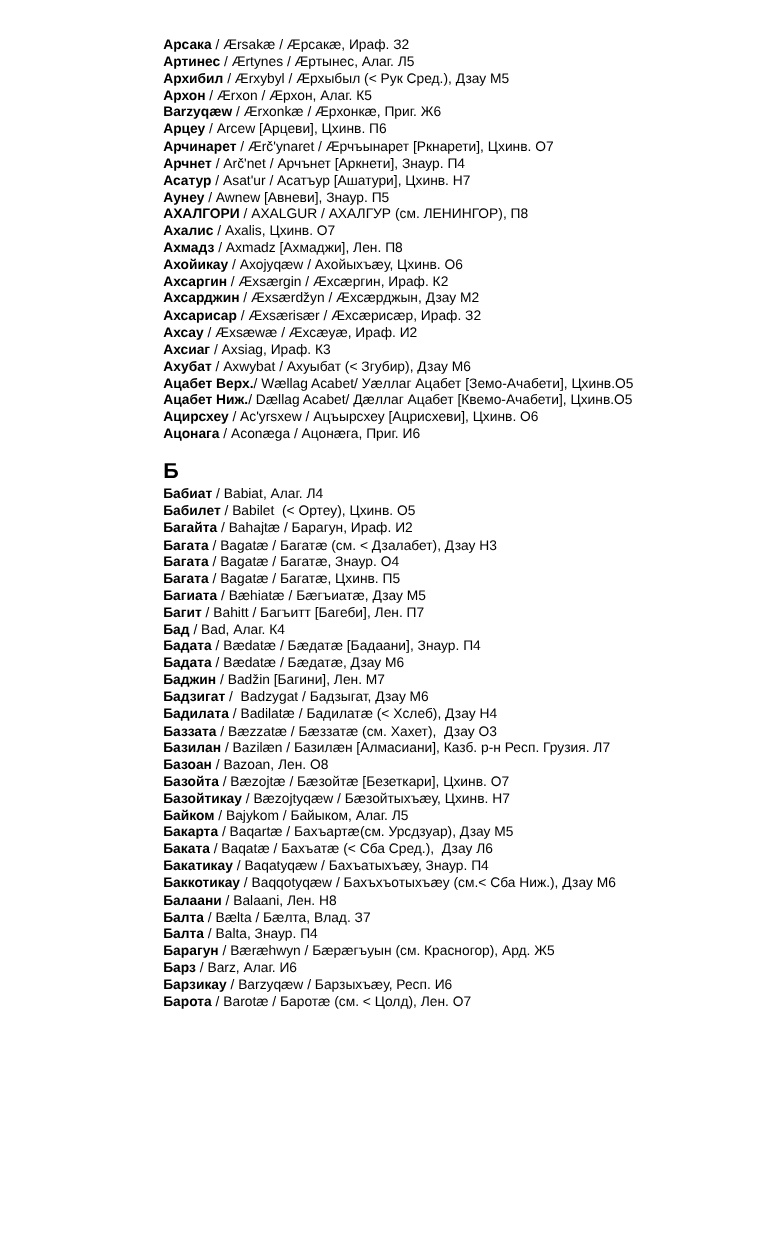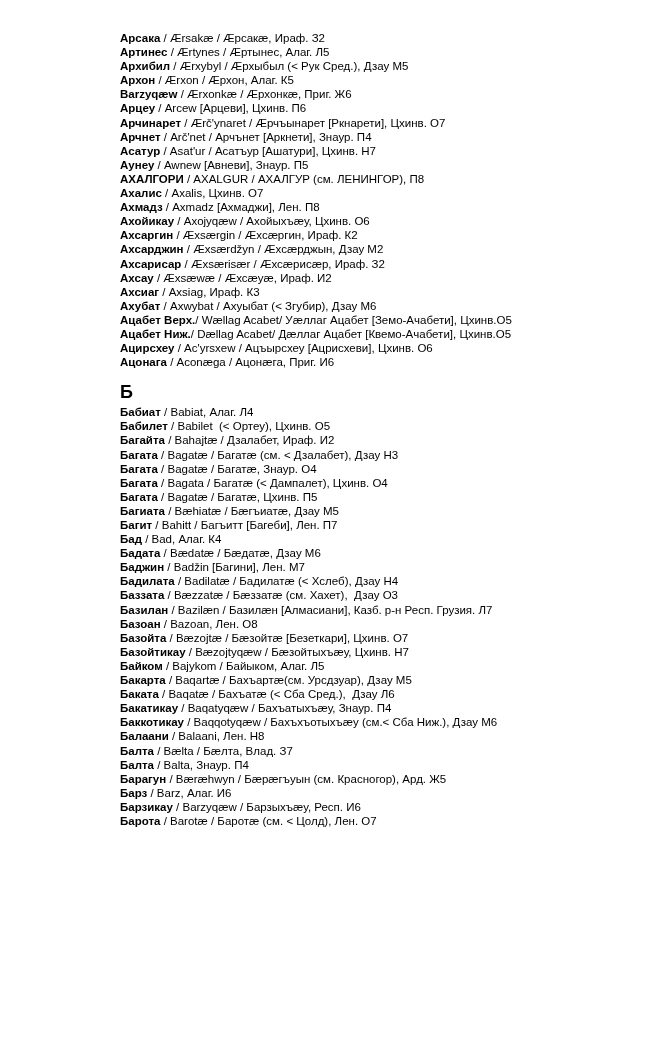--- a/index.html
+++ b/index.html
@@ -15,21 +15,21 @@
     color: #000000;
   }
   .page {
     position: relative;
     width: 650px;
     height: 1038px;
     background: #ffffff;
   }
   .content {
     position: absolute;
-    left: 120px;
+    left: 136px;
     top: 31px;
     right: 20px;
   }
   .entry-line {
     font-size: 11.5px;
     line-height: 14.1px;
     white-space: pre;
     letter-spacing: 0;
   }
   .entry-line .head {
@@ -68,30 +68,31 @@
       <div class="entry-line"><span class="head">Ахсау</span><span class="rest"> / Æxsæwæ / Æхсæуæ, Ираф. И2</span></div>
       <div class="entry-line"><span class="head">Ахсиаг</span><span class="rest"> / Axsiag, Ираф. К3</span></div>
       <div class="entry-line"><span class="head">Ахубат</span><span class="rest"> / Axwybat / Ахуыбат (&lt; Згубир), Дзау М6</span></div>
       <div class="entry-line"><span class="head">Ацабет Верх.</span><span class="rest">/ Wællag Acabet/ Уæллаг Ацабет [Земо-Ачабети], Цхинв.О5</span></div>
       <div class="entry-line"><span class="head">Ацабет Ниж.</span><span class="rest">/ Dællag Acabet/ Дæллаг Ацабет [Квемо-Ачабети], Цхинв.О5</span></div>
       <div class="entry-line"><span class="head">Ацирсхеу</span><span class="rest"> / Ac'yrsxew / Ацъырсхеу [Ацрисхеви], Цхинв. О6</span></div>
       <div class="entry-line"><span class="head">Ацонага</span><span class="rest"> / Aconæga / Ацонæга, Приг. И6</span></div>
       <div class="section-letter">Б</div>
       <div class="entry-line"><span class="head">Бабиат</span><span class="rest"> / Babiat, Алаг. Л4</span></div>
       <div class="entry-line"><span class="head">Бабилет</span><span class="rest"> / Babilet  (&lt; Ортеу), Цхинв. О5</span></div>
-      <div class="entry-line"><span class="head">Багайта</span><span class="rest"> / Bahajtæ / Дзалабет, Ираф. И2</span></div>
+      <div class="entry-line"><span class="head">Багайта</span><span class="rest"> / Bahajtæ / Барагун, Ираф. И2</span></div>
       <div class="entry-line"><span class="head">Багата</span><span class="rest"> / Bagatæ / Багатæ (см. &lt; Дзалабет), Дзау Н3</span></div>
       <div class="entry-line"><span class="head">Багата</span><span class="rest"> / Bagatæ / Багатæ, Знаур. О4</span></div>
-      <div class="entry-line"><span class="head">Багата</span><span class="rest"> / Bagata / Багатæ (&lt; Дампалет), Цхинв. О4</span></div>
       <div class="entry-line"><span class="head">Багата</span><span class="rest"> / Bagatæ / Багатæ, Цхинв. П5</span></div>
       <div class="entry-line"><span class="head">Багиата</span><span class="rest"> / Bæhiatæ / Бæгъиатæ, Дзау М5</span></div>
       <div class="entry-line"><span class="head">Багит</span><span class="rest"> / Bahitt / Багъитт [Багеби], Лен. П7</span></div>
       <div class="entry-line"><span class="head">Бад</span><span class="rest"> / Bad, Алаг. К4</span></div>
+      <div class="entry-line"><span class="head">Бадата</span><span class="rest"> / Bædatæ / Бæдатæ [Бадаани], Знаур. П4</span></div>
       <div class="entry-line"><span class="head">Бадата</span><span class="rest"> / Bædatæ / Бæдатæ, Дзау М6</span></div>
       <div class="entry-line"><span class="head">Баджин</span><span class="rest"> / Badžin [Багини], Лен. М7</span></div>
+      <div class="entry-line"><span class="head">Бадзигат</span><span class="rest"> /  Badzygat / Бадзыгат, Дзау М6</span></div>
       <div class="entry-line"><span class="head">Бадилата</span><span class="rest"> / Badilatæ / Бадилатæ (&lt; Хслеб), Дзау Н4</span></div>
       <div class="entry-line"><span class="head">Баззата</span><span class="rest"> / Bæzzatæ / Бæззатæ (см. Хахет),  Дзау О3</span></div>
       <div class="entry-line"><span class="head">Базилан</span><span class="rest"> / Bazilæn / Базилæн [Алмасиани], Казб. р-н Респ. Грузия. Л7</span></div>
       <div class="entry-line"><span class="head">Базоан</span><span class="rest"> / Bazoan, Лен. О8</span></div>
       <div class="entry-line"><span class="head">Базойта</span><span class="rest"> / Bæzojtæ / Бæзойтæ [Безеткари], Цхинв. О7</span></div>
       <div class="entry-line"><span class="head">Базойтикау</span><span class="rest"> / Bæzojtyqæw / Бæзойтыхъæу, Цхинв. Н7</span></div>
       <div class="entry-line"><span class="head">Байком</span><span class="rest"> / Bajykom / Байыком, Алаг. Л5</span></div>
       <div class="entry-line"><span class="head">Бакарта</span><span class="rest"> / Baqartæ / Бахъартæ(см. Урсдзуар), Дзау М5</span></div>
       <div class="entry-line"><span class="head">Баката</span><span class="rest"> / Baqatæ / Бахъатæ (&lt; Сба Сред.),  Дзау Л6</span></div>
       <div class="entry-line"><span class="head">Бакатикау</span><span class="rest"> / Baqatyqæw / Бахъатыхъæу, Знаур. П4</span></div>

